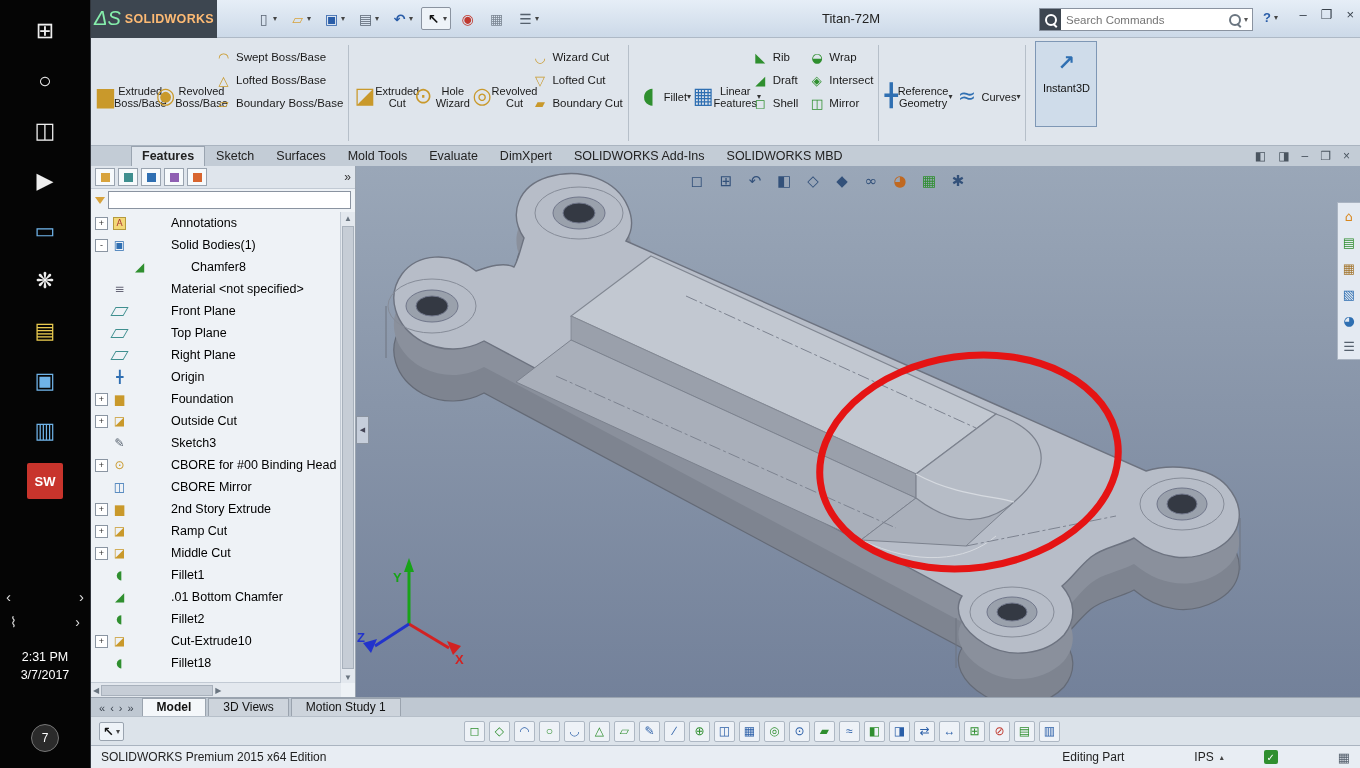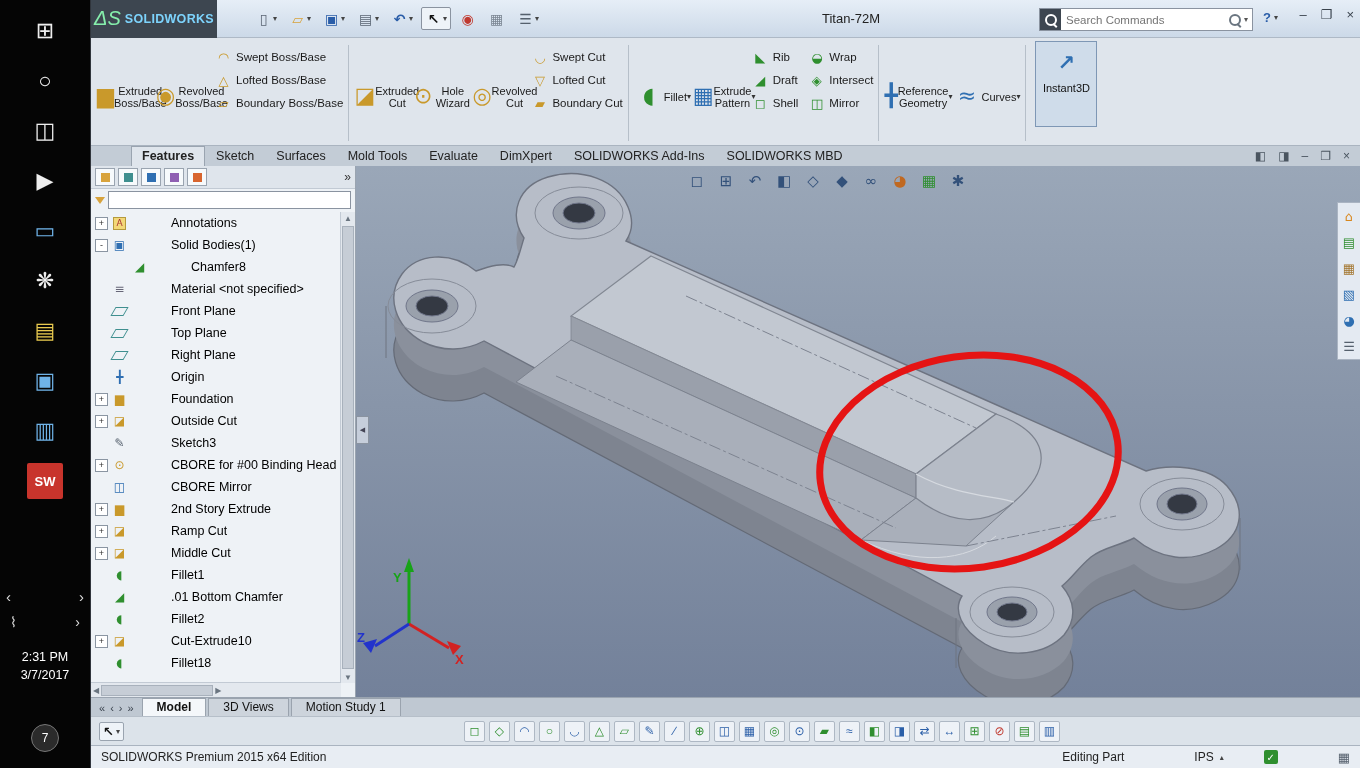--- a/index.html
+++ b/index.html
@@ -23,21 +23,21 @@
   .tb-badge .bubble{width:26px;height:26px;border-radius:50%;background:#2b2b2b;border:1px solid #777;
         color:#fff;font-size:12px;display:flex;align-items:center;justify-content:center;}
 
   
   .sw{position:absolute;left:90px;top:0;width:1270px;height:768px;background:#dfe5ec;border-left:1px solid #30353c;box-sizing:border-box;}
 
   
   .titlebar{position:absolute;left:0;top:0;width:100%;height:38px;background:linear-gradient(#e6eef7,#ccd9e8);border-bottom:1px solid #aeb9c6;box-sizing:border-box;display:flex;align-items:center;}
   .logo{width:126px;height:38px;background:#3d4650;display:flex;align-items:center;justify-content:center;gap:4px;flex:none;}
   .logo .mark{color:#86efac;font-weight:normal;font-size:20px;font-style:italic;}
-  .logo .word{color:#7dd3fc;font-weight:bold;font-size:12.5px;letter-spacing:.3px;}
+  .logo .word{color:#fdba74;font-weight:bold;font-size:12.5px;letter-spacing:.3px;}
   .ttools{display:flex;align-items:center;margin-left:34px;gap:4px;}
   .ttool{display:flex;align-items:center;gap:1px;padding:2px 3px;border:1px solid transparent;border-radius:2px;}
   .ttool.active{border-color:#8a93a0;background:#eef3f8;}
   .ttool .car{font-size:8px;color:#444;}
   .ttool .car:empty{display:none;}
   .ic{display:inline-flex;align-items:center;justify-content:center;}
   .ttool .ic{width:17px;height:17px;font-size:14px;}
   .doc-title{position:absolute;left:660px;width:200px;text-align:center;font-size:13px;color:#222;top:11px;}
   .search{position:absolute;left:948px;top:8px;width:212px;height:21px;background:#fff;border:1px solid #8a93a0;display:flex;align-items:center;}
   .search .sq{width:21px;height:100%;background:#3d4650;display:flex;align-items:center;justify-content:center;flex:none;}
@@ -395,21 +395,21 @@
           <div class="rbtn-lg">
             <span class="ic" data-icon="revolved-cut"></span>
             <span class="lbl">Revolved Cut</span>
 
           </div>
         </div>
       <div class="rstack">
 
           <div class="rbtn-sm">
             <span class="ic" data-icon="swept-cut"></span>
-            <span>Swept Cut</span>
+            <span>Wizard Cut</span>
           </div>
 
           <div class="rbtn-sm">
             <span class="ic" data-icon="lofted-cut"></span>
             <span>Lofted Cut</span>
           </div>
 
           <div class="rbtn-sm">
             <span class="ic" data-icon="boundary-cut"></span>
             <span>Boundary Cut</span>
@@ -419,21 +419,21 @@
       <div class="rgl">
 
           <div class="rbtn-lg">
             <span class="ic" data-icon="fillet"></span>
             <span class="lbl">Fillet</span>
             <span class="car">▾</span>
           </div>
 
           <div class="rbtn-lg">
             <span class="ic" data-icon="linear-pattern"></span>
-            <span class="lbl">Extrude Pattern</span>
+            <span class="lbl">Linear Features</span>
             <span class="car">▾</span>
           </div>
         </div>
       <div class="rstack">
 
           <div class="rbtn-sm">
             <span class="ic" data-icon="rib"></span>
             <span>Rib</span>
           </div>
 

